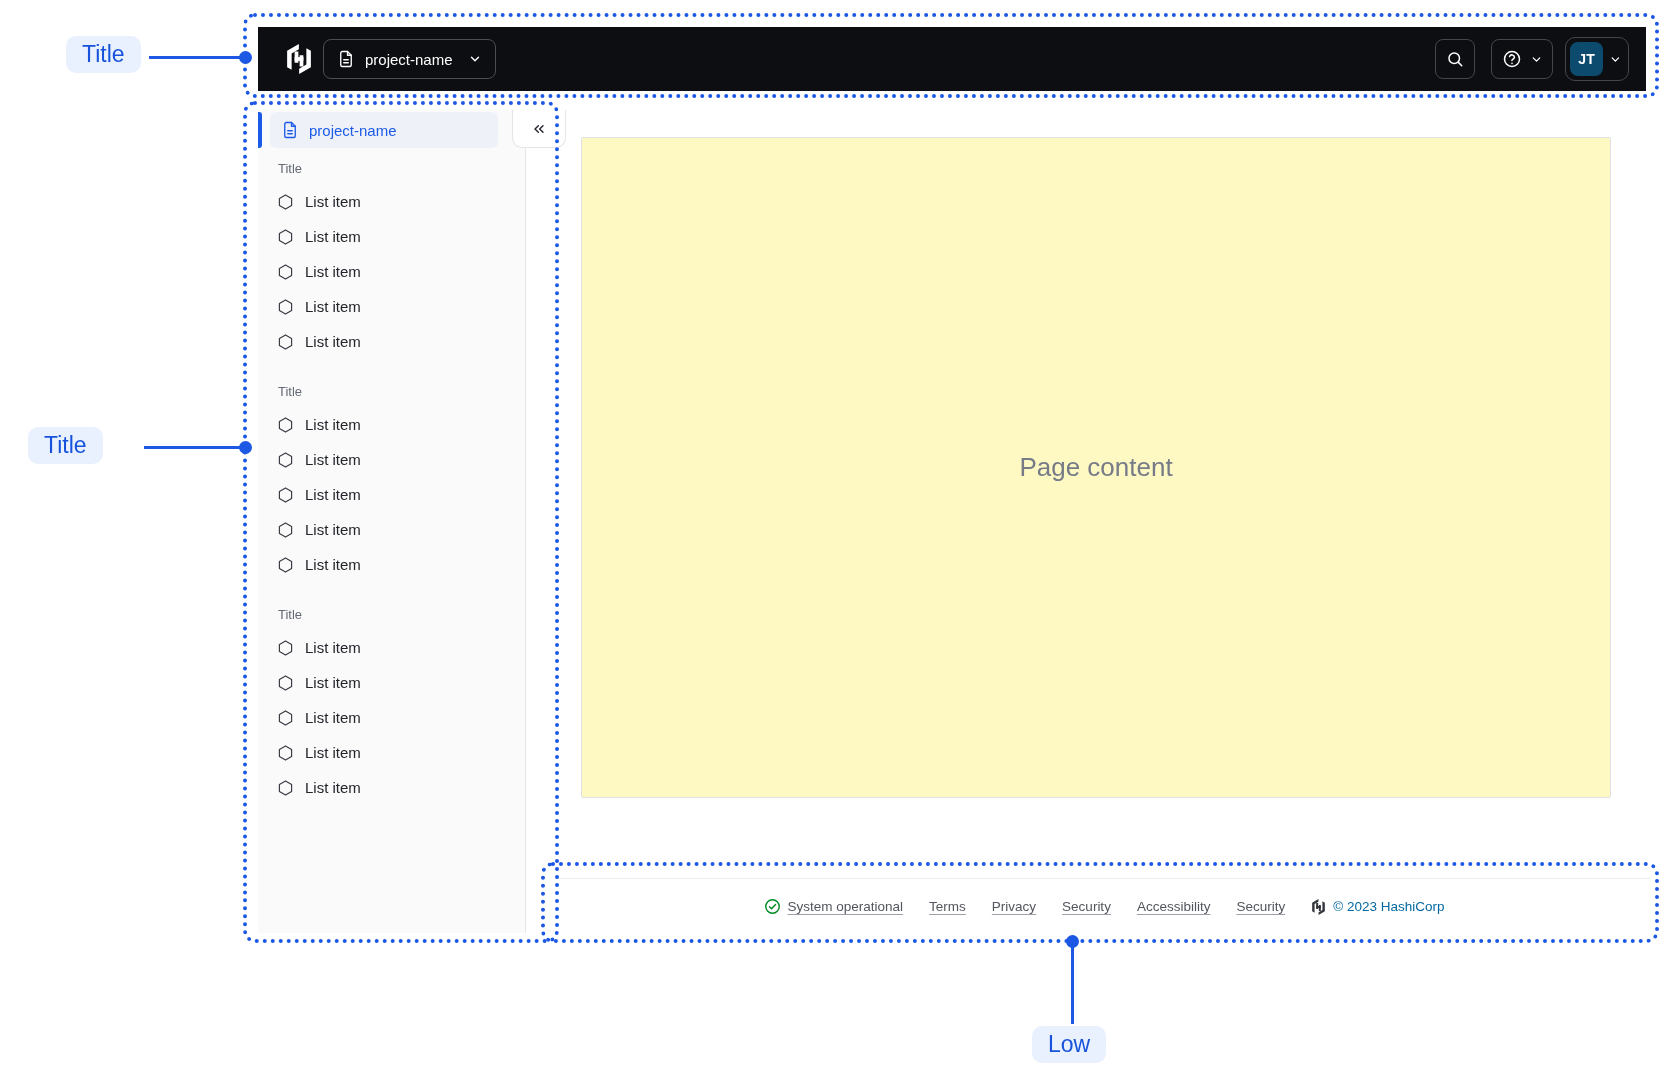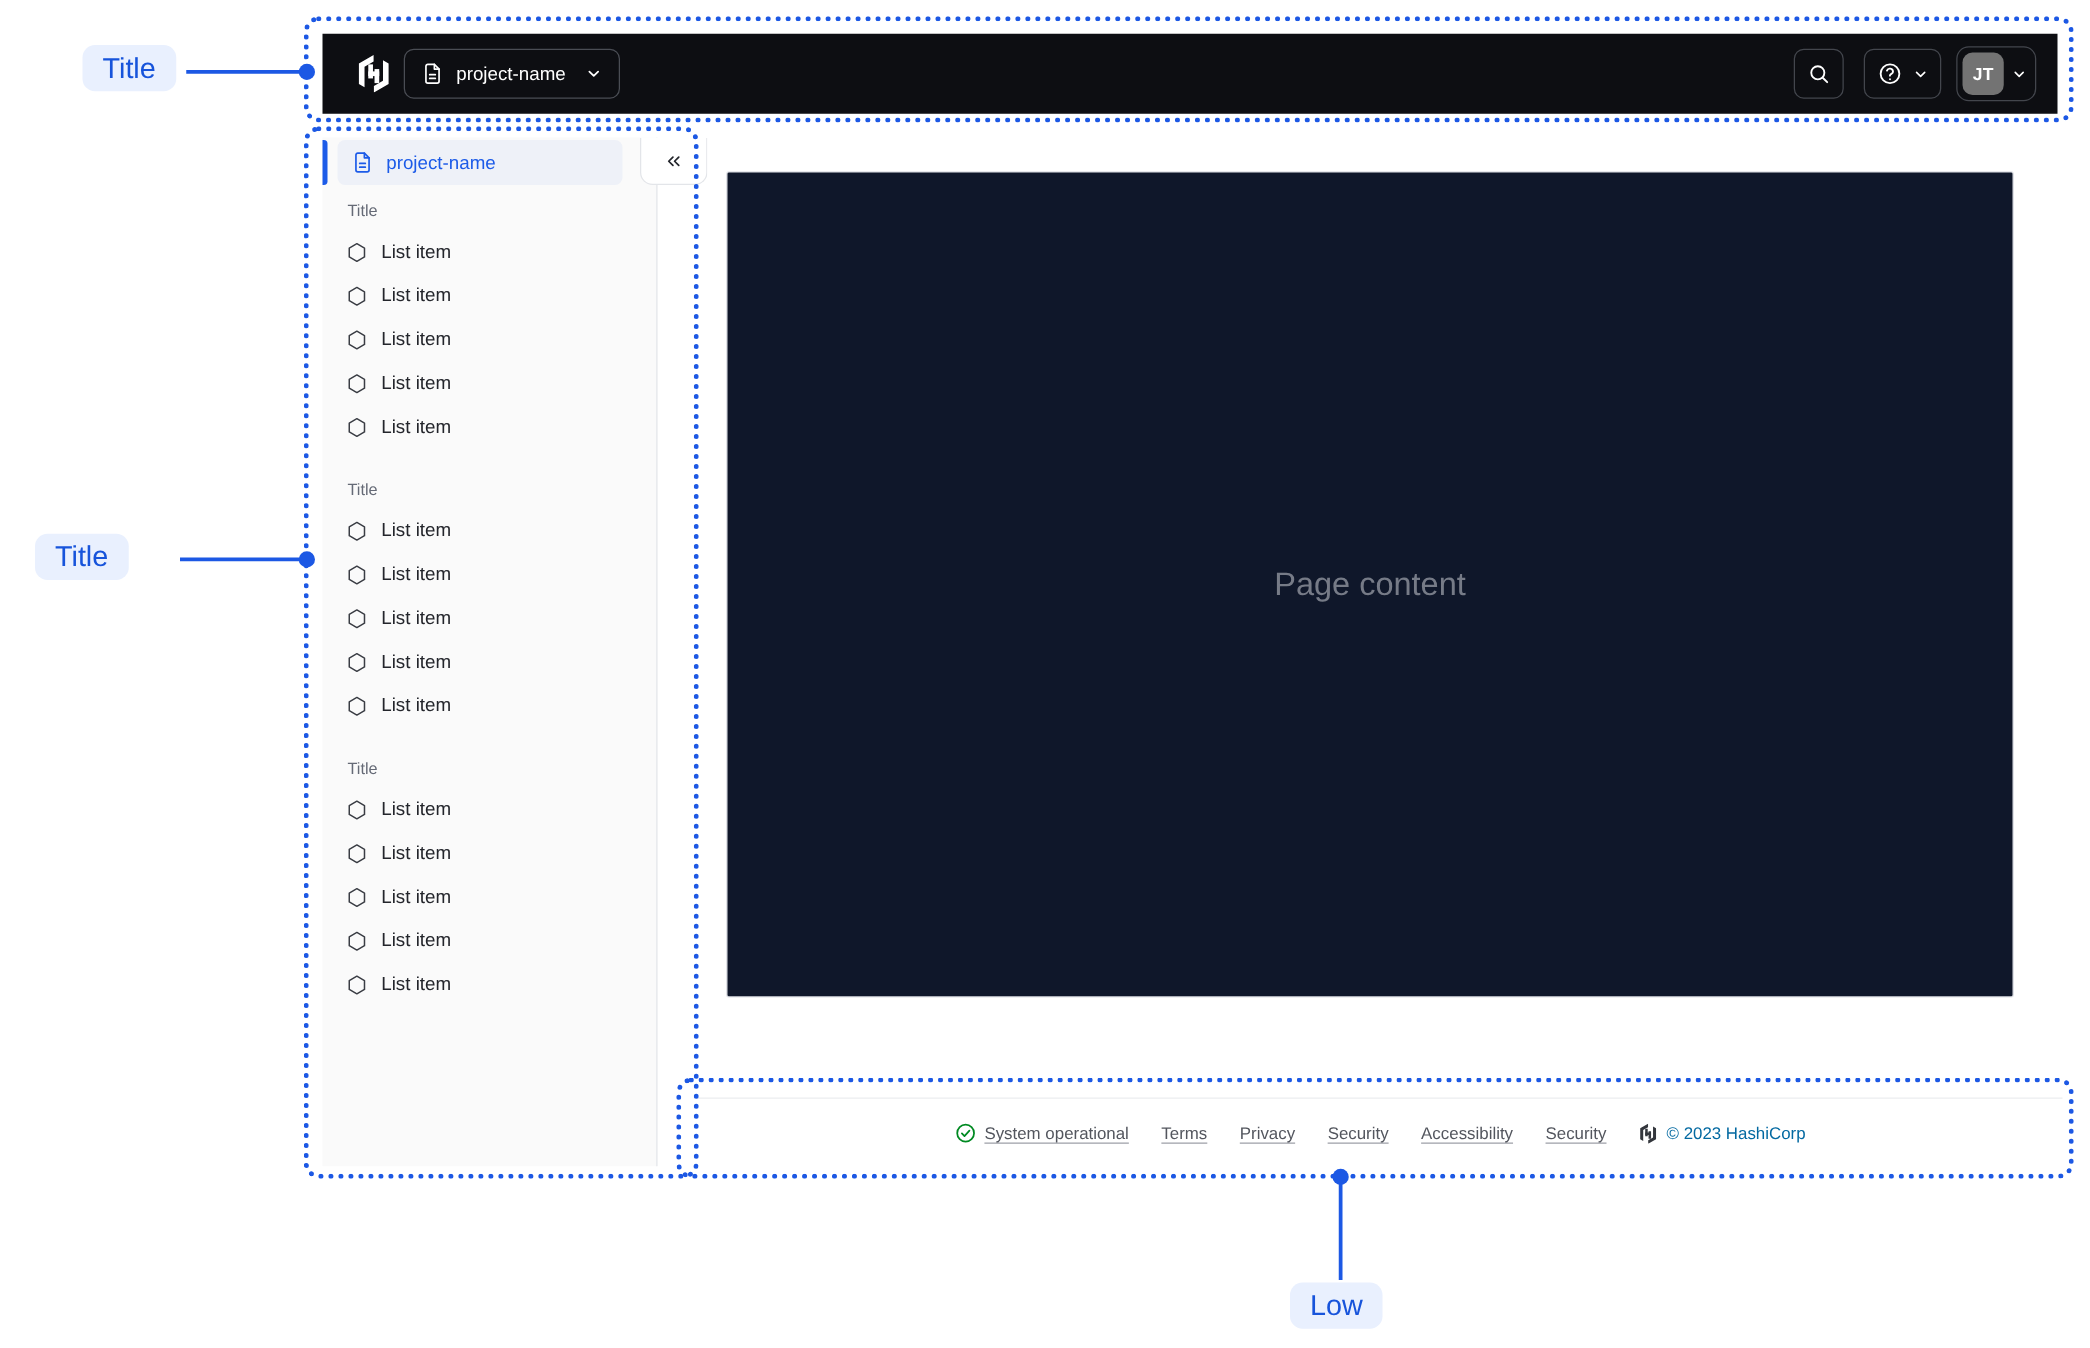--- a/index.html
+++ b/index.html
@@ -22,21 +22,21 @@
   .proj-btn .chev { margin-left: 5px; }
   .nav-spacer { flex: 1; }
   .icon-btn {
     height: 40px; display: flex; align-items: center; justify-content: center; gap: 8px;
     border: 1px solid #43464d; border-radius: 8px; background: transparent; color: #fff; cursor: pointer;
   }
   .search-btn { width: 40px; }
   .help-btn { width: 62px; margin-left: 16px; }
   .user-btn { width: 64px; height: 44px; margin-left: 12px; border-radius: 10px; gap: 6px; padding: 0 6px 0 4px; }
   .avatar {
-    width: 34px; height: 34px; border-radius: 8px; background: #737373;
+    width: 34px; height: 34px; border-radius: 8px; background: #0c4a6e;
     display: flex; align-items: center; justify-content: center;
     color: #fff; font-size: 14px; font-weight: bold; letter-spacing: .3px;
   }
 
   
   .sidebar {
     position: absolute; left: 258px; top: 110px; width: 268px; height: 823px;
     background: #fafafa; border-right: 1px solid #e4e6ea;
   }
   .active-bar { position: absolute; left: 0; top: 2px; width: 4px; height: 36px; background: #1c5be8; border-radius: 0 3px 3px 0; }
@@ -55,21 +55,21 @@
   .side-title { padding: 0 20px; margin-bottom: 6px; font-size: 13px; line-height: 18px; color: #656a76; }
   .side-item {
     height: 35px; display: flex; align-items: center; gap: 11px; padding: 0 19px;
     font-size: 15px; color: #23252b; cursor: pointer;
   }
   .side-item svg { flex: 0 0 auto; }
 
   
   .content-card {
     position: absolute; left: 581px; top: 137px; width: 1030px; height: 661px;
-    background: #0f172a; border: 1px solid #dfe1e6; border-radius: 2px;
+    background: #fef9c3; border: 1px solid #dfe1e6; border-radius: 2px;
     display: flex; align-items: center; justify-content: center;
   }
   .content-placeholder { font-size: 26px; color: #767b87; }
 
   
   .footer {
     position: absolute; left: 558px; top: 878px; width: 1092px; height: 56px;
     border-top: 1px solid #ecedf0;
     display: flex; align-items: center; justify-content: center; gap: 26px;
     font-size: 13.5px; color: #53565e;

